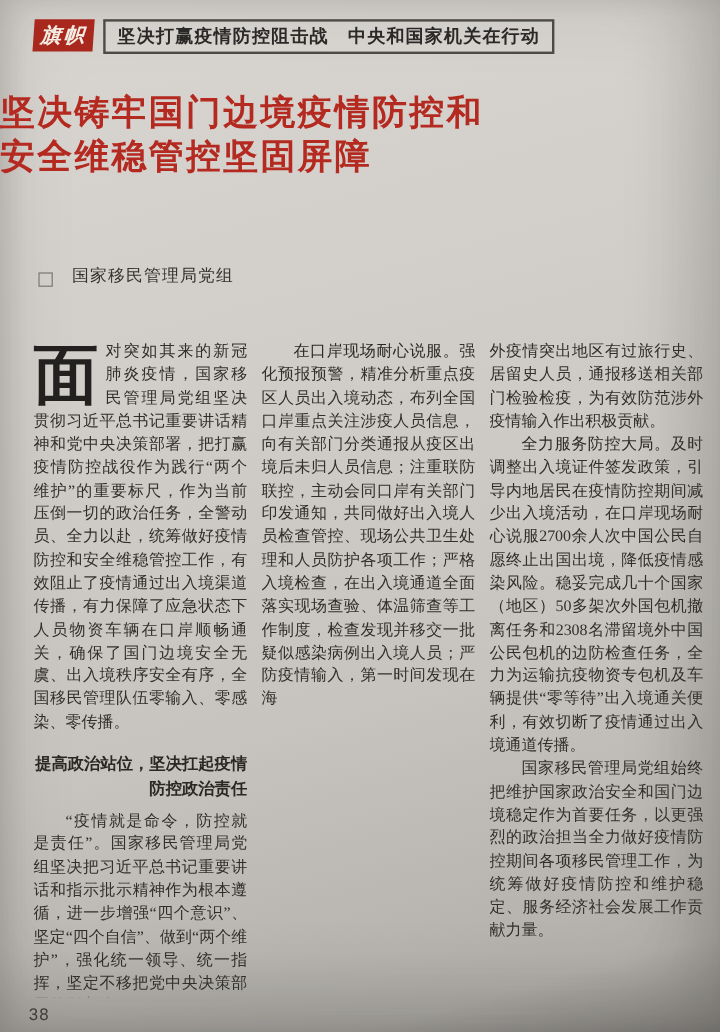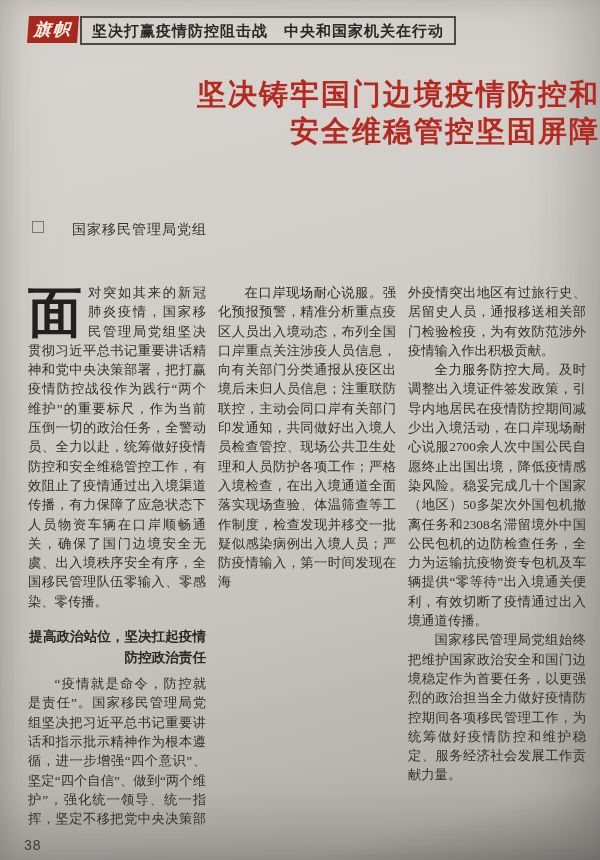--- a/index.html
+++ b/index.html
@@ -15,40 +15,40 @@
   
   .header{position:absolute;top:16px;left:28px;display:flex;align-items:stretch;}
   .logo{
     background:#a8281e;color:#f3ece2;
     width:50px;height:27px;line-height:27px;text-align:center;
     font-family:"Liberation Serif","DejaVu Serif",serif;
     font-style:italic;font-weight:bold;font-size:17px;letter-spacing:2px;
     transform:skewX(-4deg);
   }
   .banner{
-    margin-left:2px;border:2px solid #4c4a47;
+    margin-left:8px;border:2px solid #4c4a47;
     padding:1px 10px 0 10px;height:24px;line-height:24px;
     font-family:"Liberation Sans","DejaVu Sans",sans-serif;
     font-weight:bold;font-size:15px;letter-spacing:1px;color:#2b2927;
     background:rgba(255,255,255,0.06);
   }
   
   .title{
     position:absolute;top:76px;left:0;width:100%;
-    margin:0;text-align:right;
+    margin:0;text-align:left;
     font-family:"Liberation Sans","DejaVu Sans",sans-serif;
     font-weight:bold;font-size:29px;line-height:37px;letter-spacing:2px;
     color:#b52a20;
   }
   
   .author{
     position:absolute;top:221px;left:32px;
-    display:flex;align-items:flex-start;
+    display:flex;align-items:flex-end;
     font-family:"Liberation Sans","DejaVu Sans",sans-serif;
-    font-size:14px;color:#34322f;letter-spacing:1px;gap:12px;
+    font-size:14px;color:#34322f;letter-spacing:1px;
   }
   .author-square{
     display:inline-block;width:10px;height:10px;
     border:1px solid #7a7771;margin-right:16px;
     background:transparent;
   }
   
   .columns{
     position:absolute;top:283px;left:28px;
     display:flex;gap:12px;height:548px;overflow:hidden;

